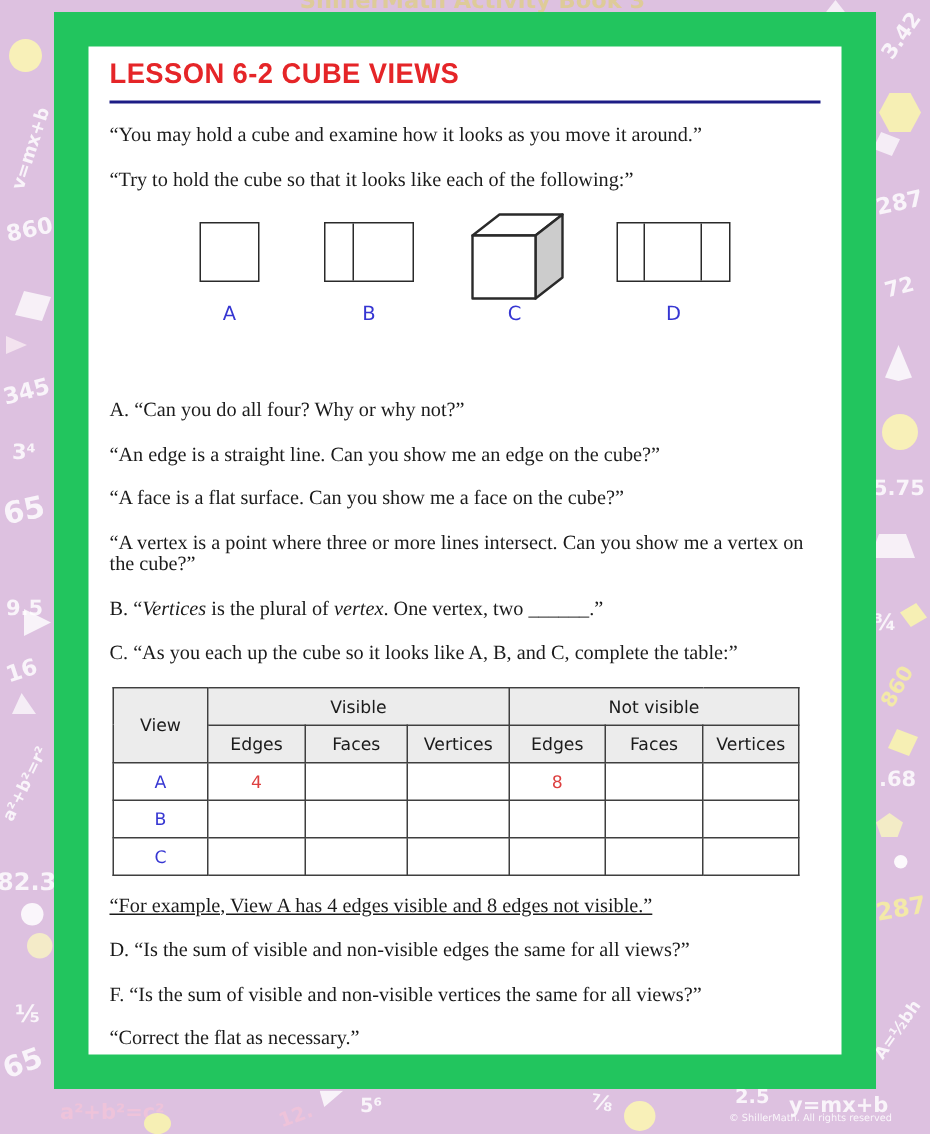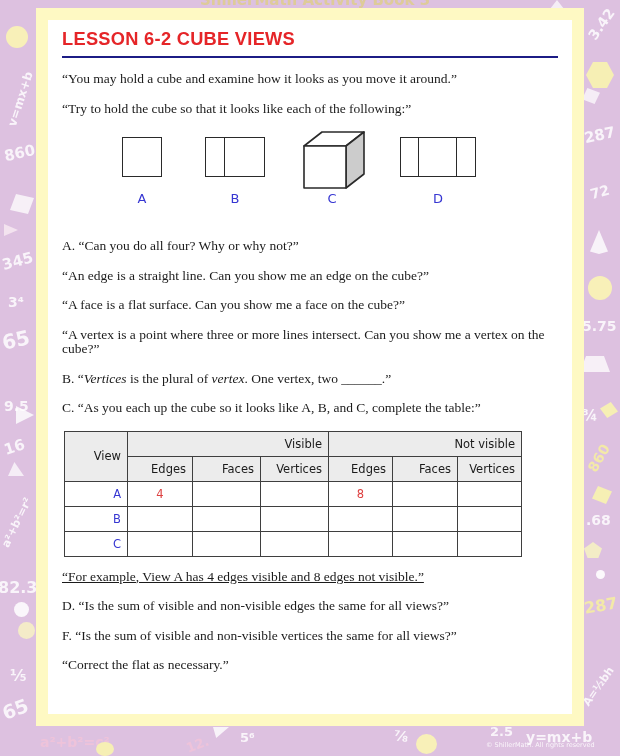--- a/index.html
+++ b/index.html
@@ -6,39 +6,39 @@
   .page{position:relative;width:620px;height:756px;background:#ddc1e0;overflow:hidden;
         font-family:"Liberation Serif",serif;}
   
   .deco{position:absolute;font-family:"DejaVu Sans",sans-serif;font-weight:bold;
         color:rgba(255,255,255,0.82);white-space:nowrap;pointer-events:none;}
   .deco.yellow{color:#f3e9a8;}
   .deco.pink{color:#eec3da;}
   .shapedeco{position:absolute;pointer-events:none;}
   
   .frame{position:absolute;left:36px;right:36px;top:8px;bottom:30px;
-         background:#fef9c3;padding:12px;box-sizing:border-box;}
+         background:#22c55e;padding:23px;box-sizing:border-box;}
   .sheet{background:#ffffff;width:100%;height:100%;box-sizing:border-box;
          padding:8px 14px 0 14px;color:#1b1b1b;}
   .title{font-family:"Liberation Sans",sans-serif;font-weight:bold;font-size:19px;
          letter-spacing:0.3px;color:#e52528;margin:0;transform:scaleX(0.96);transform-origin:left;}
   .rule{height:2px;background:#1c1c85;margin-top:6px;margin-bottom:0;border:0;}
   .para{font-size:13.5px;line-height:14.5px;margin:0 0 15px 0;}
   .first{margin-top:14px;}
   
   .shapes{position:relative;height:76px;margin-top:14px;}
   .sq{position:absolute;border:1.5px solid #2a2a2a;background:#fff;box-sizing:border-box;}
   .divider{position:absolute;top:0;bottom:0;width:0;border-left:1.5px solid #2a2a2a;}
   .viewlab{position:absolute;top:60px;font-family:"DejaVu Sans",sans-serif;font-size:13px;
            color:#3636d2;width:40px;text-align:center;}
   
   table.cube{border-collapse:collapse;font-family:"DejaVu Sans",sans-serif;font-size:11.5px;
              margin-top:14px;margin-left:2px;table-layout:fixed;}
   table.cube td,table.cube th{border:1px solid #3f3f3f;padding:0 6px;height:25px;
-             font-weight:normal;text-align:right;box-sizing:border-box;overflow:hidden;}
+             font-weight:normal;text-align:center;box-sizing:border-box;overflow:hidden;}
   table.cube .hd{background:#ececec;}
   table.cube .rowlab{color:#3636d2;}
   table.cube .val{text-align:center;color:#dd4040;}
   .after-table{margin-top:13px;text-decoration:underline;}
   
   .site{position:absolute;left:258px;top:732px;font-family:"DejaVu Sans",sans-serif;
         font-size:13.5px;color:rgba(255,255,255,0.9);}
   .copyright{position:absolute;left:486px;top:741px;font-family:"DejaVu Sans",sans-serif;
         font-size:6.5px;color:rgba(255,255,255,0.85);}
   .banner{position:absolute;left:150px;top:-9px;width:330px;text-align:center;
@@ -130,21 +130,21 @@
           <div class="divider" style="left:17px;"></div>
           <div class="divider" style="left:55px;"></div>
         </div>
 
         <span class="viewlab" style="left:60px;">A</span>
         <span class="viewlab" style="left:153px;">B</span>
         <span class="viewlab" style="left:250px;">C</span>
         <span class="viewlab" style="left:356px;">D</span>
       </div>
 
-      <p class="para" style="margin-top:32px;">A. “Can you do all four? Why or why not?”</p>
+      <p class="para" style="margin-top:48px;">A. “Can you do all four? Why or why not?”</p>
       <p class="para">“An edge is a straight line. Can you show me an edge on the cube?”</p>
       <p class="para">“A face is a flat surface. Can you show me a face on the cube?”</p>
       <p class="para">“A vertex is a point where three or more lines intersect. Can you show me a vertex on the cube?”</p>
       <p class="para"><span>B. “</span><i>Vertices</i><span> is the plural of </span><i>vertex</i><span>. One vertex, two ______.”</span></p>
       <p class="para">C. “As you each up the cube so it looks like A, B, and C, complete the table:”</p>
 
       <table class="cube">
         <colgroup>
           <col style="width:63px;">
             <col style="width:65px;">

